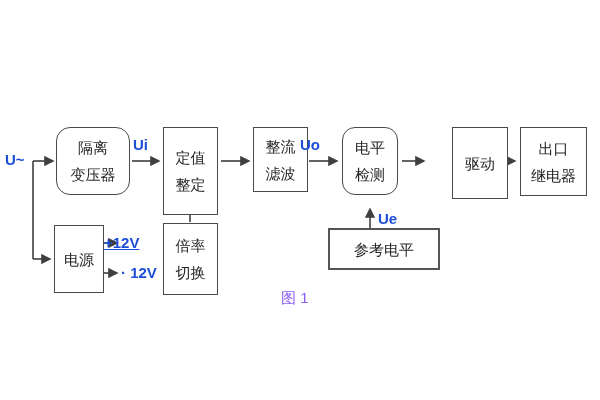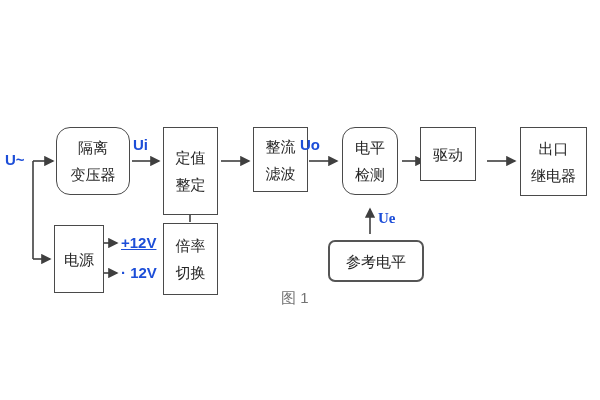--- a/index.html
+++ b/index.html
@@ -34,21 +34,21 @@
     font-size: 15px;
     font-weight: 700;
     line-height: 1;
     color: #1d4ed8;
     white-space: nowrap;
   }
   .caption {
     position: absolute;
     left: 281px; top: 289px;
     font-size: 15px;
-    color: #737373;
+    color: #8b5cf6;
     white-space: nowrap;
   }
 </style>
 </head>
 <body>
 
 <div class="stage">
 
   <svg class="connectors" viewBox="0 0 600 400" xmlns="http://www.w3.org/2000/svg">
     <defs>
@@ -85,44 +85,44 @@
   <div class="block" style="left:253px; top:127px; width:55px; height:65px;">
     <span>整流</span>
     <span>滤波</span>
   </div>
 
   <div class="block" style="left:342px; top:127px; width:56px; height:68px;border-radius:13px;">
     <span>电平</span>
     <span>检测</span>
   </div>
 
-  <div class="block" style="left:420px; top:127px; width:56px; height:54px;">
+  <div class="block" style="left:452px; top:127px; width:56px; height:72px;">
     <span>驱动</span>
   </div>
 
   <div class="block" style="left:520px; top:127px; width:67px; height:69px;">
     <span>出口</span>
     <span>继电器</span>
   </div>
 
   <div class="block" style="left:54px; top:225px; width:50px; height:68px;">
     <span>电源</span>
   </div>
 
   <div class="block" style="left:163px; top:223px; width:55px; height:72px;">
     <span>倍率</span>
     <span>切换</span>
   </div>
 
-  <div class="block thick" style="left:328px; top:240px; width:96px; height:42px;border-radius:7px;">
+  <div class="block thick" style="left:328px; top:228px; width:112px; height:42px;">
     <span>参考电平</span>
   </div>
 
   <span class="sig" style="left:5px;   top:152px;">U~</span>
   <span class="sig" style="left:133px; top:137px;">Ui</span>
   <span class="sig" style="left:300px; top:137px;">Uo</span>
-  <span class="sig" style="left:378px; top:211px;font-family:Liberation Serif, serif;">Ue</span>
-  <span class="sig" style="left:121px; top:235px;text-decoration:underline;">+12V</span>
+  <span class="sig" style="left:378px; top:211px;">Ue</span>
+  <span class="sig" style="left:104px; top:235px;text-decoration:underline;">+12V</span>
   <span class="sig" style="left:121px; top:265px;text-align:right;">· 12V</span>
 
   <span class="caption">图 1</span>
 
 </div>
 
 </body></html>

